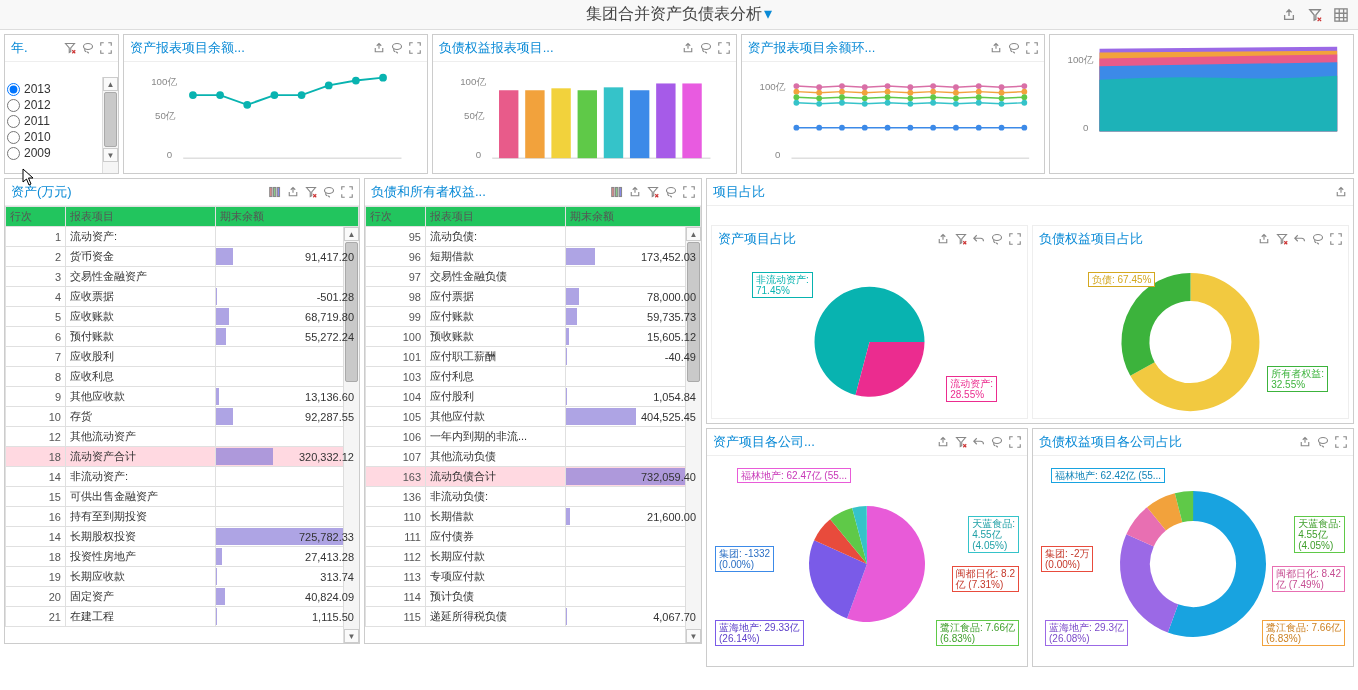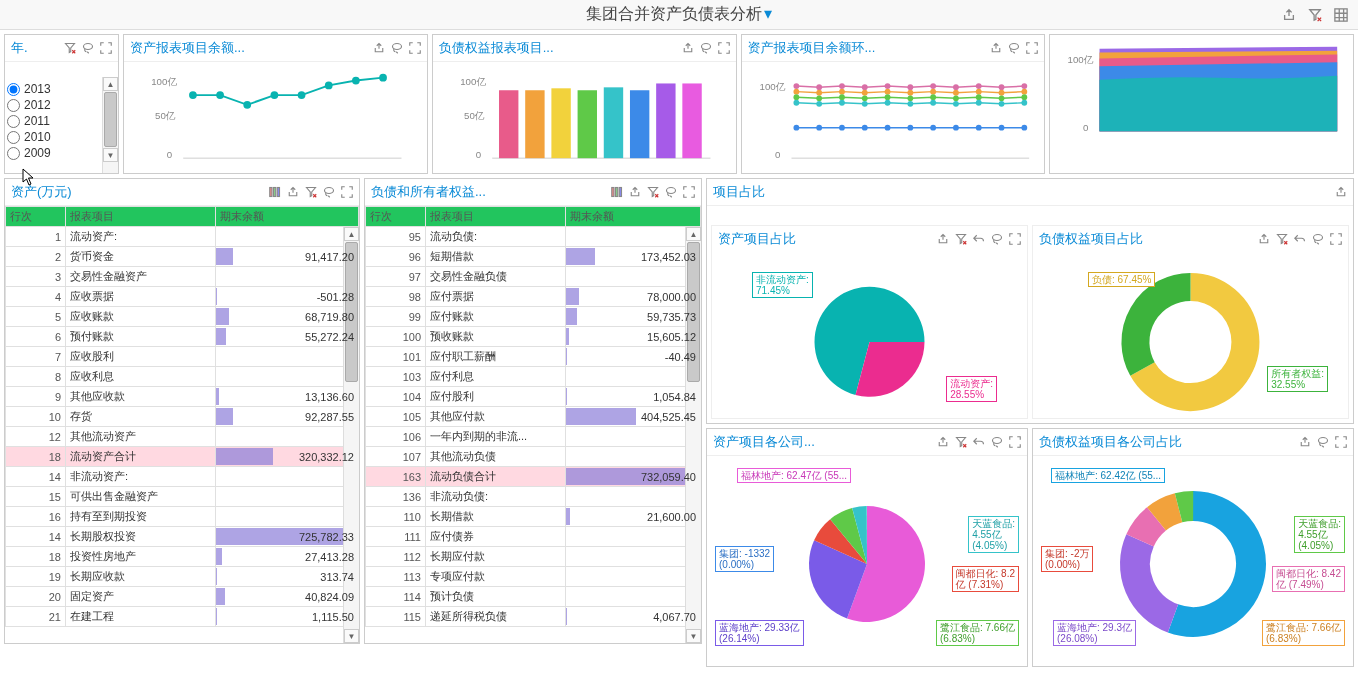--- a/index.html
+++ b/index.html
@@ -757,20 +757,20 @@
                 <path d="M-52.9658546320922 -23.635106157833885 A58 58 0 0 1 -36.49114150637822 -45.082109440014904" fill="none" stroke="#e86fb2" stroke-width="30"></path>
                 <path d="M-36.49114150637822 -45.082109440014904 A58 58 0 0 1 -14.424013455561607 -56.177823345460595" fill="none" stroke="#f2a23c" stroke-width="30"></path>
                 <path d="M-14.424013455561607 -56.177823345460595 A58 58 0 0 1 0.18221207418099267 -57.999713781707776" fill="none" stroke="#5fc948" stroke-width="30"></path>
                 <path d="M0.18221207418099267 -57.999713781707776 A58 58 0 0 1 0.18221207418099267 -57.999713781707776" fill="none" stroke="#e84b3c" stroke-width="30"></path>
               </g>
           </svg>
           <div class="pie-label" style="left:18px;top:12px;border-color:#18a3e0;color:#0f82b6">福林地产: 62.42亿 (55...</div>
           <div class="pie-label" style="right:8px;top:60px;border-color:#5fc948;color:#3e9e2b">天蓝食品:<br>4.55亿<br>(4.05%)</div>
           <div class="pie-label" style="left:8px;top:90px;border-color:#e84b3c;color:#c5382a">集团: -2万<br>(0.00%)</div>
           <div class="pie-label" style="right:8px;top:110px;border-color:#e86fb2;color:#c64d92">闽都日化: 8.42<br>亿 (7.49%)</div>
-          <div class="pie-label" style="left:20px;bottom:20px;border-color:#9b69e6;color:#7b4ac9">蓝海地产: 29.3亿<br>(26.08%)</div>
+          <div class="pie-label" style="left:12px;bottom:20px;border-color:#9b69e6;color:#7b4ac9">蓝海地产: 29.3亿<br>(26.08%)</div>
           <div class="pie-label" style="right:8px;bottom:20px;border-color:#f2a23c;color:#cb7f1f">鹭江食品: 7.66亿<br>(6.83%)</div>
         </div>
       </div>
     </div>
 
   </div>
 </div>
 
 </body></html>

